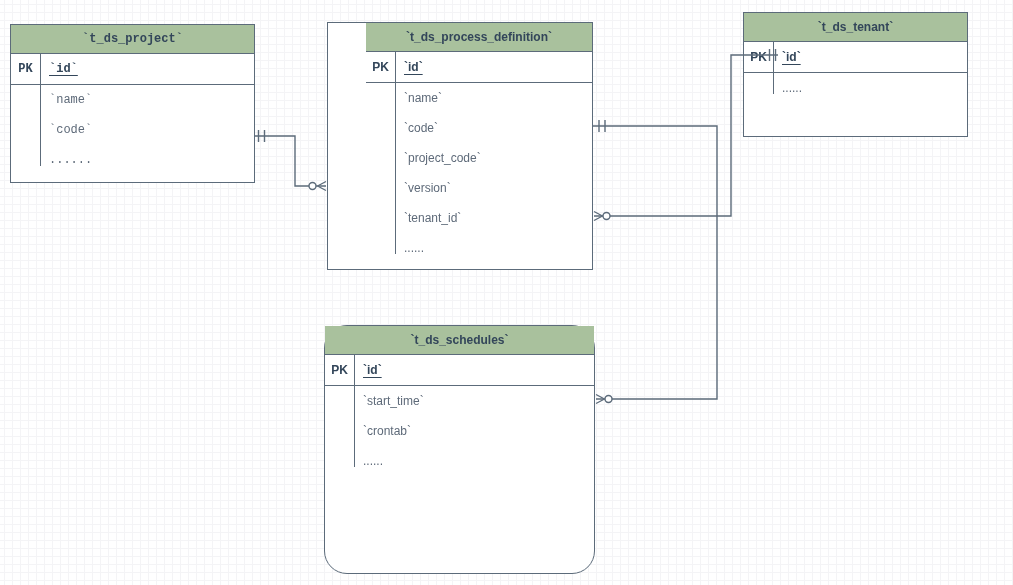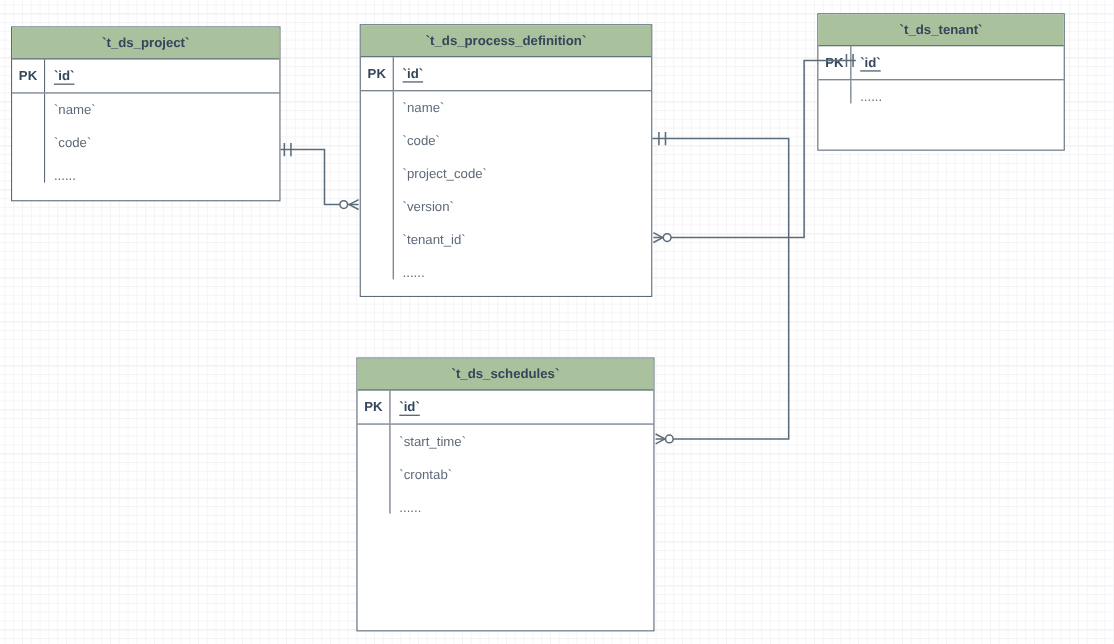--- a/index.html
+++ b/index.html
@@ -69,35 +69,35 @@
   }
   #edges{position:absolute;left:0;top:0;z-index:2;}
   #edges path{stroke:#5c6b7a;stroke-width:1.4;fill:none;}
   #edges circle{stroke:#5c6b7a;stroke-width:1.4;fill:#ffffff;}
 </style>
 </head>
 <body>
 
 <div id="canvas">
 
-  <div class="etable" style="left:10px;top:24px;width:245px;height:159px;">
+  <div class="etable" style="left:10px;top:24px;width:245px;height:159px;font-family:Liberation Mono, monospace;">
     <div class="t-header">`t_ds_project`</div>
     <div class="t-pkrow">
       <span class="pkcell">PK</span>
       <span class="pkfield">`id`</span>
     </div>
     <div class="t-body">
       <div class="t-divider"></div>
       <div class="row">`name`</div>
       <div class="row">`code`</div>
       <div class="row">......</div>
     </div>
   </div>
 
-  <div class="etable" style="left:327px;top:22px;width:266px;height:248px;">
+  <div class="etable" style="left:327px;top:22px;width:266px;height:248px;padding-left:38px;">
     <div class="t-header">`t_ds_process_definition`</div>
     <div class="t-pkrow">
       <span class="pkcell">PK</span>
       <span class="pkfield">`id`</span>
     </div>
     <div class="t-body">
       <div class="t-divider"></div>
       <div class="row">`name`</div>
       <div class="row">`code`</div>
       <div class="row">`project_code`</div>
@@ -112,21 +112,21 @@
     <div class="t-pkrow">
       <span class="pkcell">PK</span>
       <span class="pkfield">`id`</span>
     </div>
     <div class="t-body">
       <div class="t-divider"></div>
       <div class="row">......</div>
     </div>
   </div>
 
-  <div class="etable" style="left:324px;top:325px;width:271px;height:249px;">
+  <div class="etable" style="left:324px;top:325px;width:271px;height:249px;border-radius:23px;">
     <div class="t-header">`t_ds_schedules`</div>
     <div class="t-pkrow">
       <span class="pkcell">PK</span>
       <span class="pkfield">`id`</span>
     </div>
     <div class="t-body">
       <div class="t-divider"></div>
       <div class="row">`start_time`</div>
       <div class="row">`crontab`</div>
       <div class="row">......</div>

